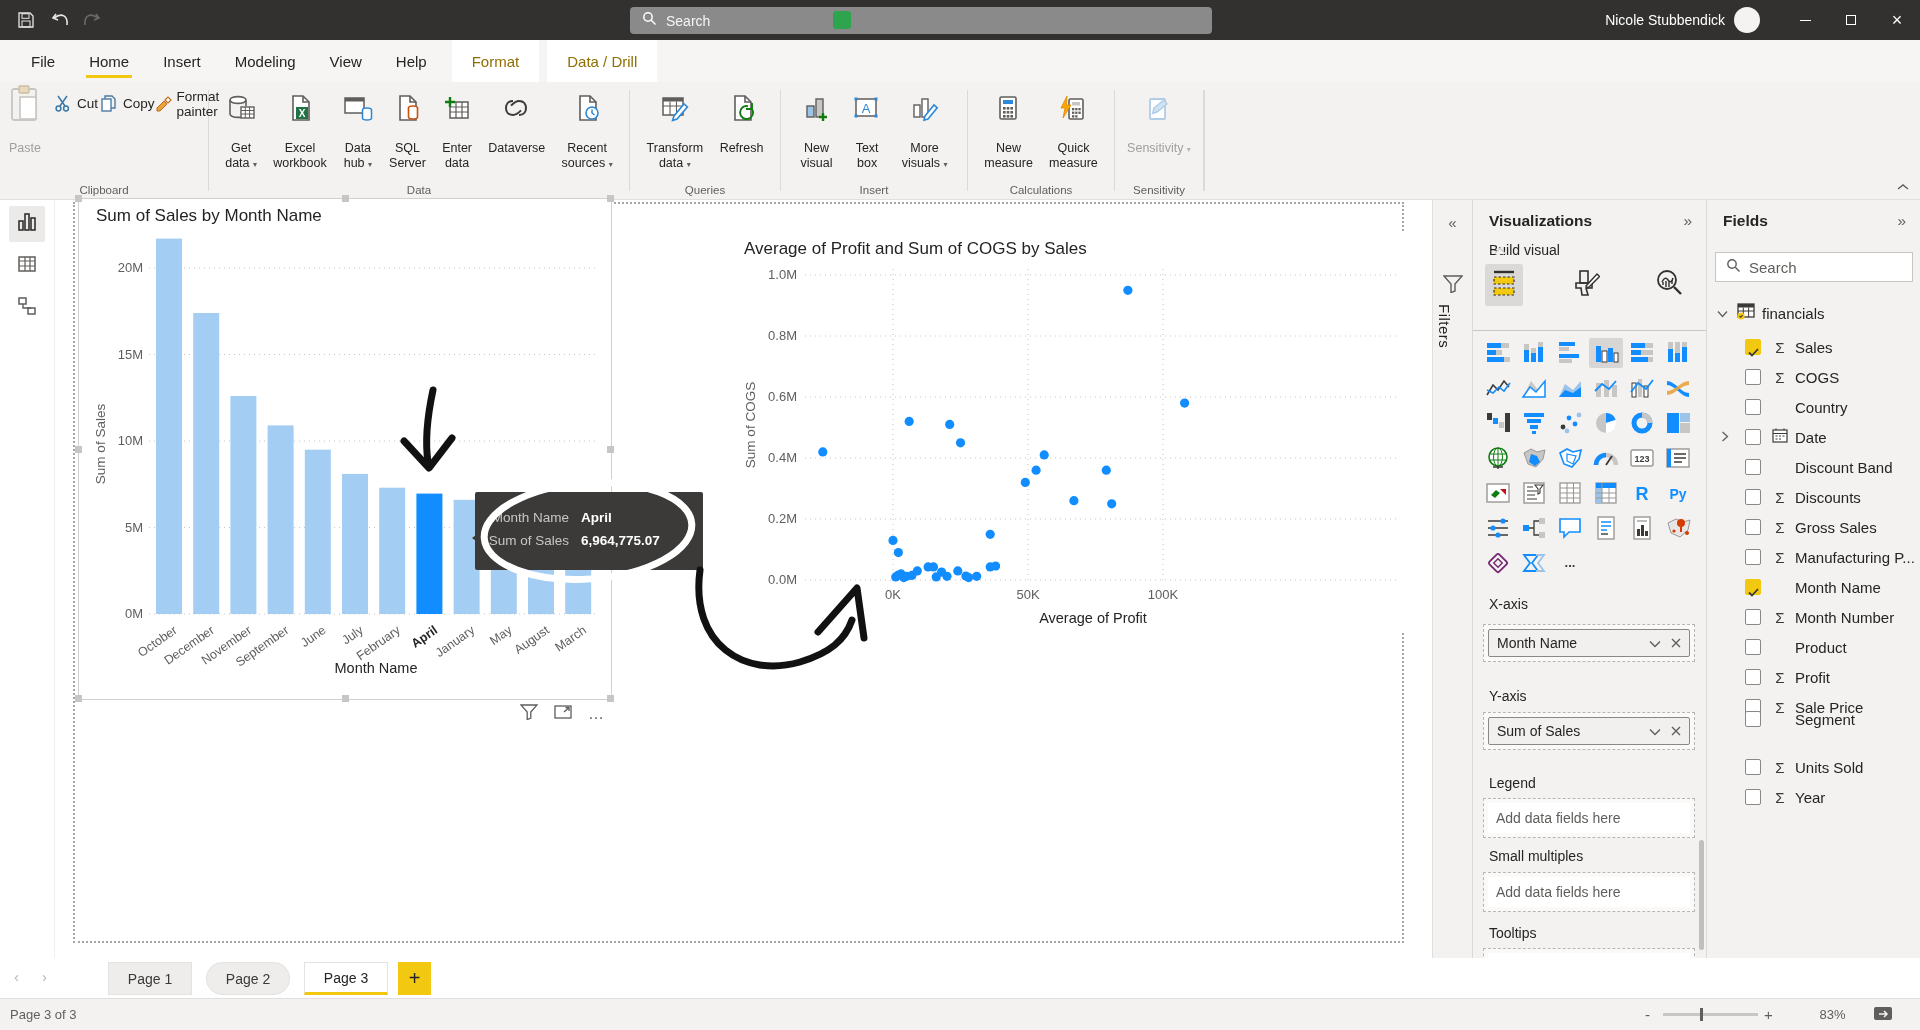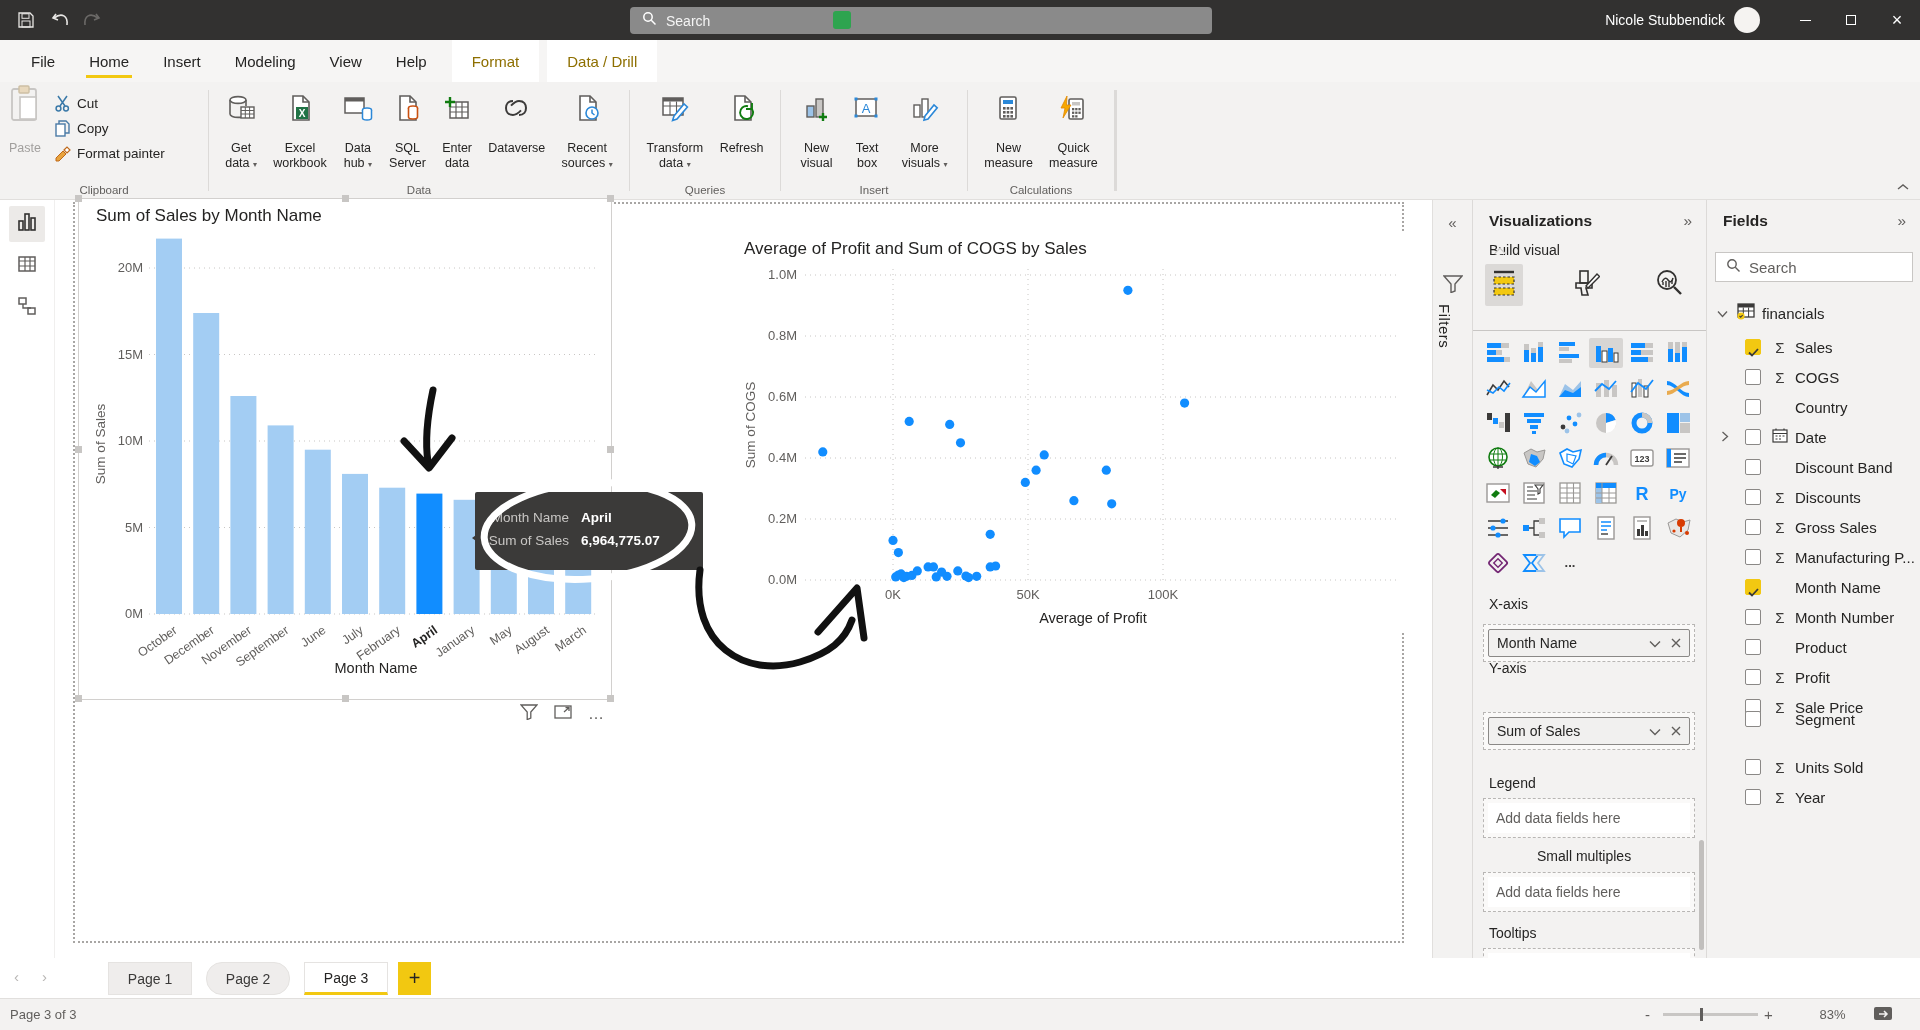--- a/index.html
+++ b/index.html
@@ -34,21 +34,21 @@
   .rgroup { position:relative; height:100%; flex:0 0 auto; }
   .rgroup .glabel { position:absolute; bottom:3px; left:0; right:0; text-align:center; font-size:11.5px; color:#605e5c; }
   .rsep { width:1px; background:#dcdad8; margin:8px 0 8px 0; flex:0 0 auto; }
   .rbtn { display:inline-flex; flex-direction:column; align-items:center; padding-top:8px; text-align:center; }
   .rbtn .ric { height:34px; display:flex; align-items:flex-end; justify-content:center; }
   .rbtn .rlab { font-size:12.5px; color:#252423; line-height:1.2; margin-top:17px; white-space:nowrap; }
   .rbtn.disabled .rlab { color:#a19f9d; }
   .chev { font-size:8px; color:#605e5c; }
   .rbtn.disabled .chev { color:#b8b6b4; }
   .clip-wrap { display:flex; padding:0 10px 0 8px; }
-  .clip-small { display:flex; flex-direction:column; justify-content:flex-start; padding-top:9px; margin-left:10px; }
+  .clip-small { display:flex; flex-direction:row; justify-content:flex-start; padding-top:9px; margin-left:10px; }
   .clip-row { display:flex; align-items:center; height:25px; font-size:13.5px; color:#252423; }
   .clip-row .ci { width:20px; display:flex; justify-content:center; margin-right:5px; }
   #ribbon-collapse { position:absolute; right:10px; top:178px; color:#605e5c; }
 
   
   #leftrail { position:absolute; left:0; top:200px; width:55px; height:758px; background:#fff; border-right:1px solid #f0efee; }
   .rail-btn { width:36px; height:36px; margin:6px auto 6px auto; display:flex; align-items:center; justify-content:center; border-radius:2px; }
   .rail-btn.active { background:#eceae8; }
 
   
@@ -415,20 +415,34 @@
                 </g>
                 <path d="M9 2 3 14h4l-2 10 8-13H8.5z" fill="#F7A800" stroke="#E08700" stroke-width=".8"></path>
               </svg>
             </span>
             <span class="rlab">Quick<br>measure</span>
           </div>
         </div>
         <div class="glabel">Calculations</div>
       </div>
       <div class="rsep"></div>
+      <div class="rgroup" style="width: 88px;">
+        <div style="display: flex; justify-content: space-evenly;">
+          <div class="rbtn disabled">
+            <span class="ric">
+              <svg width="30" height="30" viewBox="0 0 30 30">
+                <rect x="6" y="5" width="15" height="20" rx="1" fill="#fff" stroke="#AFCDE7" stroke-width="1.8"></rect>
+                <path d="M10 14 20 6l3 4-10 8-4.4 1.4z" fill="#cfe3f3" stroke="#AFCDE7" stroke-width="1.4"></path>
+              </svg>
+            </span>
+            <span class="rlab">Sensitivity <span class="chev">▾</span></span>
+          </div>
+        </div>
+        <div class="glabel">Sensitivity</div>
+      </div>
       <div class="rsep"></div>
       <div class="rsep"></div>
     </div>
   <div id="ribbon-collapse">
     <svg width="14" height="10" viewBox="0 0 14 10">
         <path d="M2 7 7 3l5 4" fill="none" stroke="#605e5c" stroke-width="1.4"></path>
       </svg>
   </div>
 
   <div id="leftrail">
@@ -938,37 +952,37 @@
           <div class="well-pill">
             <span class="pill-text">Month Name</span>
             <span style="margin-right:10px"><svg width="12" height="8" viewBox="0 0 12 8">
                 <path d="M1 1.5 6 6.5 11 1.5" fill="none" stroke="#605e5c" stroke-width="1.4"></path>
               </svg></span>
             <span><svg width="10" height="10" viewBox="0 0 10 10">
                 <path d="M1 1 9 9M9 1 1 9" stroke="#605e5c" stroke-width="1.4"></path>
               </svg></span>
           </div>
         </div>
-        <div class="well-label" style="top: 460px;">Y-axis</div>
+        <div class="well-label" style="top: 488px;">Y-axis</div>
         <div class="well-box" style="top: 512px;">
           <div class="well-pill">
             <span class="pill-text">Sum of Sales</span>
             <span style="margin-right:10px"><svg width="12" height="8" viewBox="0 0 12 8">
                 <path d="M1 1.5 6 6.5 11 1.5" fill="none" stroke="#605e5c" stroke-width="1.4"></path>
               </svg></span>
             <span><svg width="10" height="10" viewBox="0 0 10 10">
                 <path d="M1 1 9 9M9 1 1 9" stroke="#605e5c" stroke-width="1.4"></path>
               </svg></span>
           </div>
         </div>
         <div class="well-label" style="top: 575px;">Legend</div>
         <div class="well-box" style="top: 598px;">
           <div class="well-empty">Add data fields here</div>
         </div>
-        <div class="well-label" style="top: 648px; margin-left: 48px;">Small multiples</div>
+        <div class="well-label" style="top: 648px;">Small multiples</div>
         <div class="well-box" style="top: 672px;">
           <div class="well-empty">Add data fields here</div>
         </div>
         <div class="well-label" style="top: 725px;">Tooltips</div>
         <div class="well-box" style="top: 748px;">
           <div class="well-empty">Add data fields here</div>
         </div>
       </div>
     <div id="viz-scroll"></div>
   </div>

